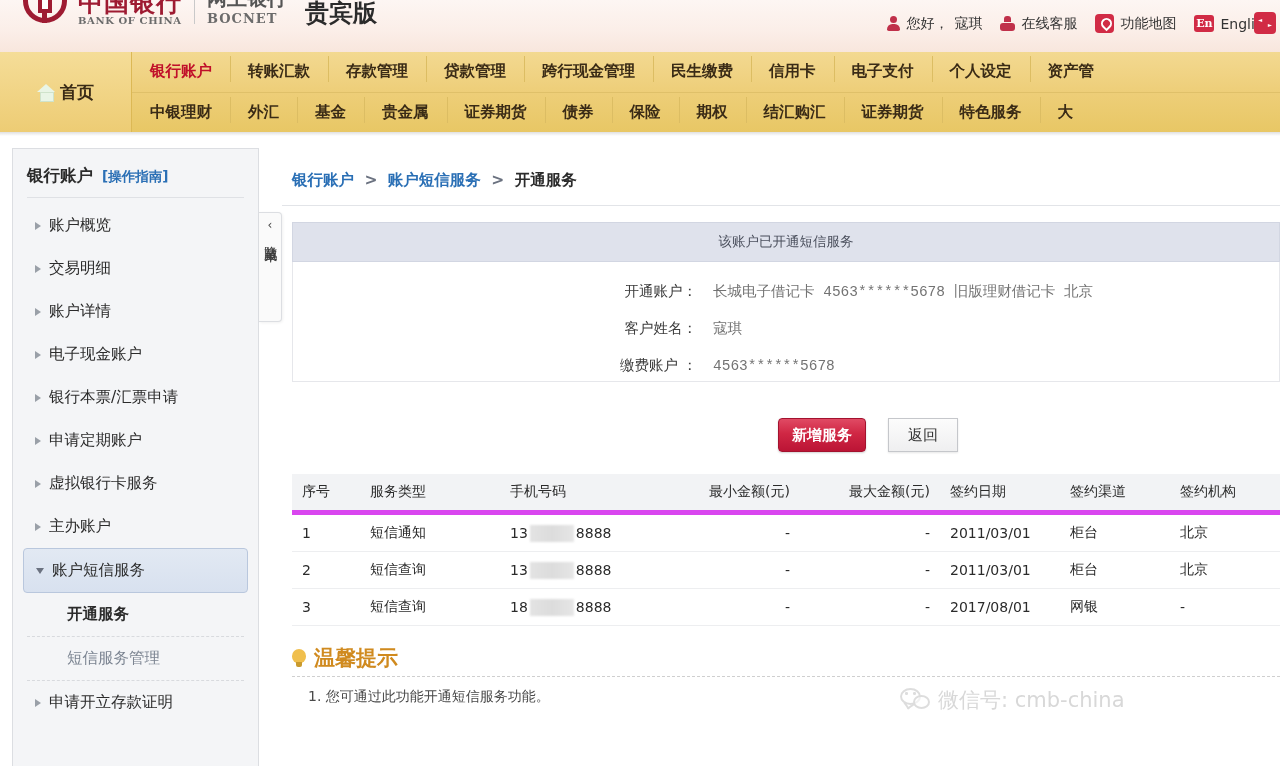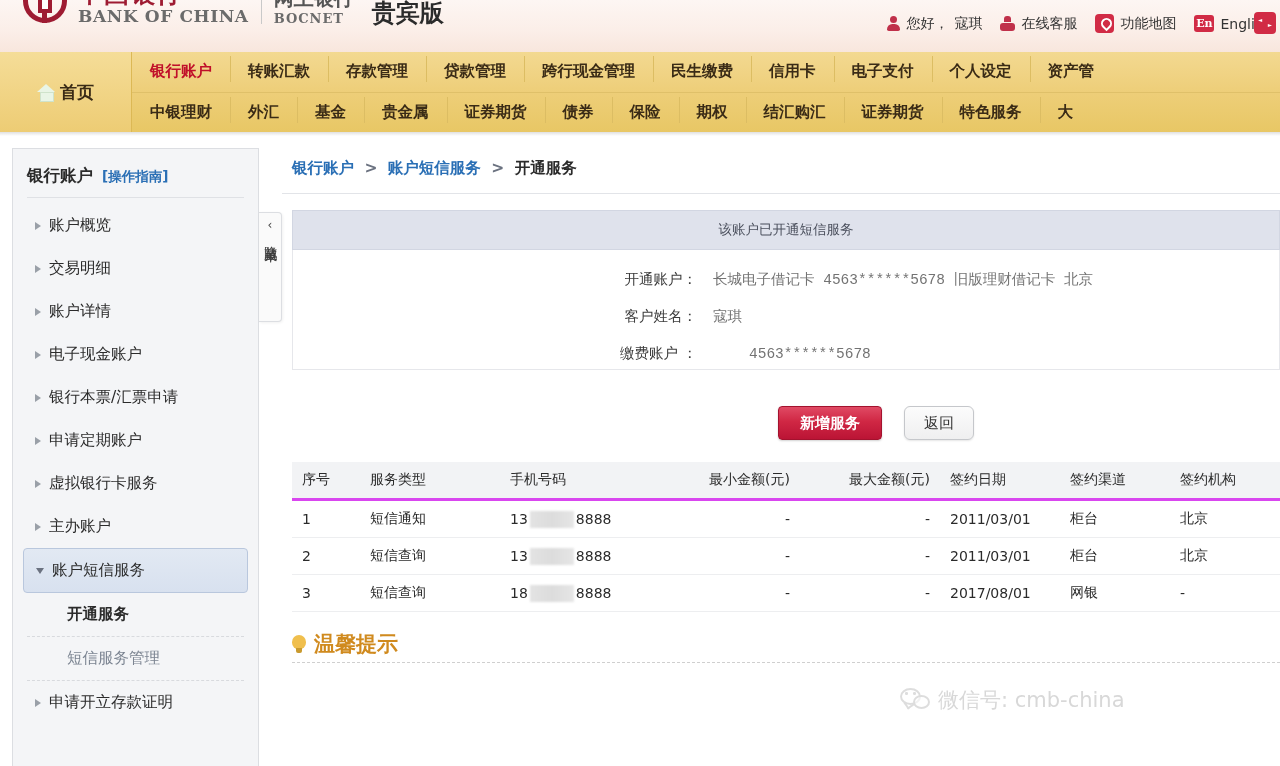--- a/index.html
+++ b/index.html
@@ -39,21 +39,21 @@
     position: absolute; left: 22px; top: 3px; width: 5px; height: 44px;
     background: #9e1b32;
   }
   .logo-cn {
     font-family: "DejaVu Sans", "Liberation Sans", sans-serif;
     font-size: 25px; font-weight: bold; color: #9e1b32; line-height: 1;
     letter-spacing: 1px;
   }
   .logo-en {
     font-family: "DejaVu Serif", "Liberation Serif", serif;
-    font-size: 17px; font-weight: bold; color: #6b6b6b;
+    font-size: 10px; font-weight: bold; color: #6b6b6b;
     letter-spacing: 0.6px; margin-top: 0;
   }
   .logo-col { display: flex; flex-direction: column; justify-content: flex-end; }
   .logo-div {
     width: 1px; height: 34px; background: #c9c9c9; margin: 0 12px;
     align-self: flex-end; margin-bottom: 2px;
   }
   .logo-cn2 { font-size: 20px; font-weight: bold; color: #555; line-height:1; }
   .logo-en2 {
     font-family: "DejaVu Serif", "Liberation Serif", serif;
@@ -208,67 +208,67 @@
     display: flex; flex-direction: column; align-items: center; padding-top: 6px;
     box-shadow: 1px 1px 3px rgba(0,0,0,0.06);
   }
   .hidetab .chev { font-size: 12px; color: #4a4a4a; line-height: 1; margin-bottom: 5px; }
   .hidetab .vtxt {
     font-size: 13px; color: #3b3b3b; line-height: 1.12; writing-mode: vertical-rl;
     letter-spacing: 1px;
   }
 
   
-  .main { position: absolute; left: 282px; top: 136px; width: 998px; height: 618px; }
+  .main { position: absolute; left: 282px; top: 148px; width: 998px; height: 618px; }
   .breadcrumb {
     padding: 22px 0 14px 10px; font-size: 15.5px; font-weight: bold; color: #2b2b2b;
     border-bottom: 1px solid #e2e4e8; margin-right: 0;
   }
   .breadcrumb a { color: #2a6fb5; text-decoration: none; cursor: pointer; }
   .breadcrumb .sep { color: #6b7280; margin: 0 5px; font-weight: bold; }
 
   .notice {
     margin: 16px 0 0 10px; height: 40px;
     background: #dfe2ec; border: 1px solid #d2d6e2;
     display: flex; align-items: center; justify-content: center;
     font-size: 13.5px; color: #4a4f5c;
   }
   .infopanel {
     margin-left: 10px; border: 1px solid #e6e7eb; border-top: none;
     background: #fff; padding: 20px 0 20px 0; height: 120px;
   }
   .info-row { display: flex; align-items: center; margin-bottom: 18px; font-size: 14.5px; }
-  .info-row:last-child { margin-bottom: 0; gap: 36px; }
+  .info-row:last-child { margin-bottom: 0; }
   .info-label {
     width: 420px; text-align: right; padding-right: 16px; color: #3b3b3b;
   }
   .info-value { color: #737373; font-family: Liberation Mono, monospace; }
 
   .btnrow { display: flex; gap: 22px; margin: 36px 0 0 496px; align-items: center; }
   .btn-primary {
-    width: 104px; height: 34px; border-radius: 4px; border: 1px solid #a3122e;
+    width: 88px; height: 34px; border-radius: 4px; border: 1px solid #a3122e;
     background: linear-gradient(to bottom, #e04a64 0%, #d02744 45%, #bb1435 100%);
     color: #fff; font-size: 15px; font-weight: bold; cursor: pointer;
     font-family: "DejaVu Sans", "Liberation Sans", sans-serif;
     box-shadow: 0 1px 2px rgba(0,0,0,0.18);
   }
   .btn-secondary {
-    width: 70px; height: 34px; border-radius: 6px; border: 1px solid #c5c7cb;
+    width: 70px; height: 34px; border-radius: 0; border: 1px solid #c5c7cb;
     background: linear-gradient(to bottom, #fcfcfc 0%, #efeff0 100%);
     color: #333; font-size: 15px; cursor: pointer;
     font-family: "DejaVu Sans", "Liberation Sans", sans-serif;
     box-shadow: 0 1px 2px rgba(0,0,0,0.10);
   }
 
   
   .tbl-wrap { margin: 22px 0 0 10px; }
   table.svc { width: 988px; border-collapse: collapse; font-size: 14px; }
   table.svc thead th {
     background: #f2f3f5; color: #2b2b2b; font-weight: normal;
-    padding: 9px 10px; text-align: left; border-bottom: 3px solid #d946ef;
+    padding: 9px 10px; text-align: left; border-bottom: 5px solid #d946ef;
     white-space: nowrap;
   }
   table.svc tbody td {
     padding: 9px 10px; border-bottom: 1px solid #edeef0; color: #2b2b2b;
     white-space: nowrap; background: #fff;
   }
   table.svc .num-col { text-align: right; }
   .phone { display: inline-flex; align-items: center; }
   .phone .pre { }
   .phone .mask {
@@ -558,20 +558,21 @@
         </tbody>
       </table>
     </div>
 
     <div class="tips">
       <div class="tips-head">
         <span class="ico-bulb"></span>
         <span class="tips-title">温馨提示</span>
       </div>
       <div class="tips-rule"></div>
+      <div class="tips-body">1. 您可通过此功能开通短信服务功能。</div>
     </div>
   </div>
 
   <div class="watermark">
     <span class="ico-wechat">
       <span class="b1"></span>
         <span class="b2"></span>
       <span class="d" style="left:5px;top:4px"></span>
       <span class="d" style="left:13px;top:4px"></span>
     </span>

